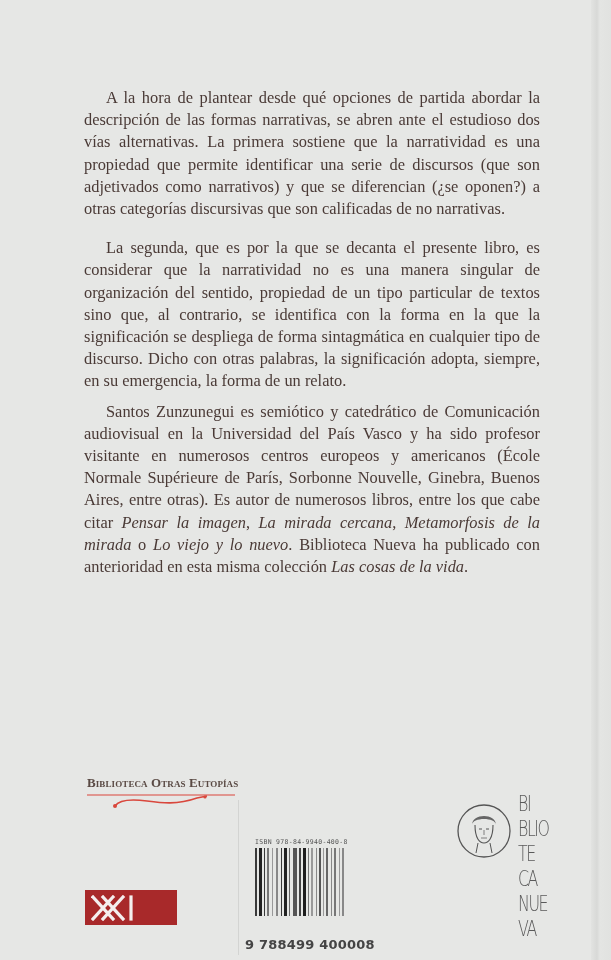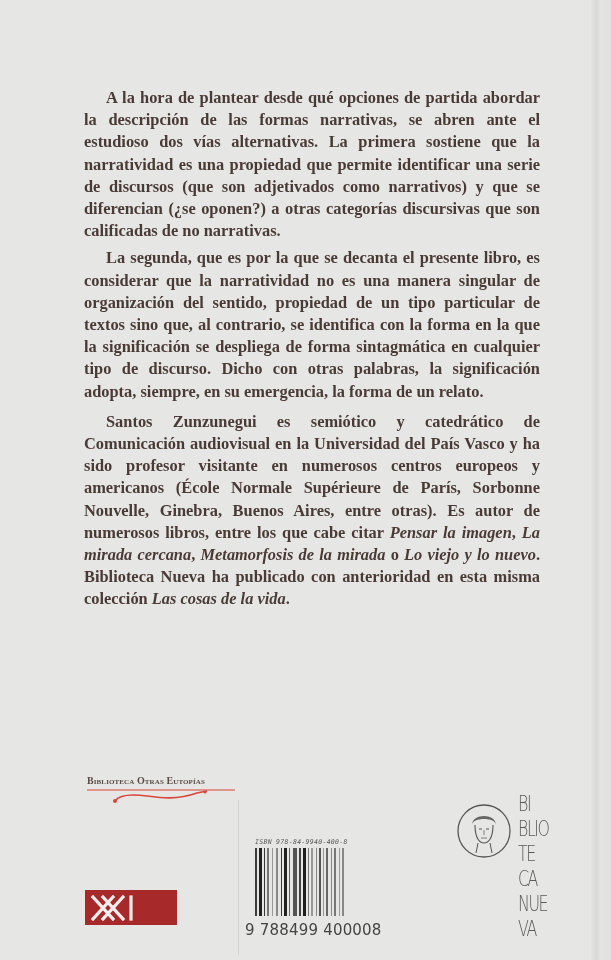--- a/index.html
+++ b/index.html
@@ -11,45 +11,45 @@
     color: #4a3a36;
   }
   .spine-edge {
     position: absolute; top: 0; right: 0; width: 20px; height: 960px;
     background: linear-gradient(to right, #e2e3e1 0%, #d8d9d7 30%, #e4e5e3 45%, #e1e2e0 100%);
   }
   .text-block {
     position: absolute; left: 84px; top: 87px; width: 456px;
     font-size: 16.4px; line-height: 22.2px; text-align: justify;
   }
-  .text-block p { margin: 0; text-indent: 22px; font-weight: bold; }
-  .text-block p + p { margin-top: 5px; }
+  .text-block p { margin: 0; text-indent: 22px; }
+  .text-block p + p { margin-top: 17px; }
   .text-block p.bio { margin-top: 8px; }
   .text-block i { font-style: italic; }
 
   .series-logo {
     position: absolute; left: 87px; top: 775px; width: 150px;
   }
   .series-logo .title {
-    font-size: 10px; letter-spacing: 0.1px; color: #5a4a44;
+    font-size: 13px; letter-spacing: 0.1px; color: #5a4a44;
     font-variant: small-caps; white-space: nowrap; font-weight: bold;
   }
   .series-logo svg { display: block; margin-top: 1px; }
 
   .barcode {
     position: absolute; left: 255px; top: 838px; width: 100px; height: 115px;
   }
   .barcode .isbn-top {
     font-family: "DejaVu Sans Mono", monospace; font-size: 6.5px; color: #555;
-    letter-spacing: 0.3px; white-space: nowrap; font-style: italic;
+    letter-spacing: 0.3px; white-space: nowrap;
   }
   .barcode .bars { margin-top: 2px; }
   .barcode .isbn-bottom {
-    font-family: "DejaVu Sans", sans-serif; font-size: 15px; color: #444;
-    letter-spacing: 0.2px; white-space: nowrap; margin-top: 1px; margin-left: -10px;
+    font-family: "DejaVu Sans", sans-serif; font-size: 13px; color: #444;
+    letter-spacing: 0.2px; white-space: nowrap; margin-top: 17px; margin-left: -10px; font-weight: bold;
   }
   .sticker-edge {
     position: absolute; left: 238px; top: 800px; width: 1px; height: 155px;
     background: #d3d4d2;
   }
 
   .siglo-logo {
     position: absolute; left: 85px; top: 890px; width: 92px; height: 35px;
     background: #a8292a;
   }

